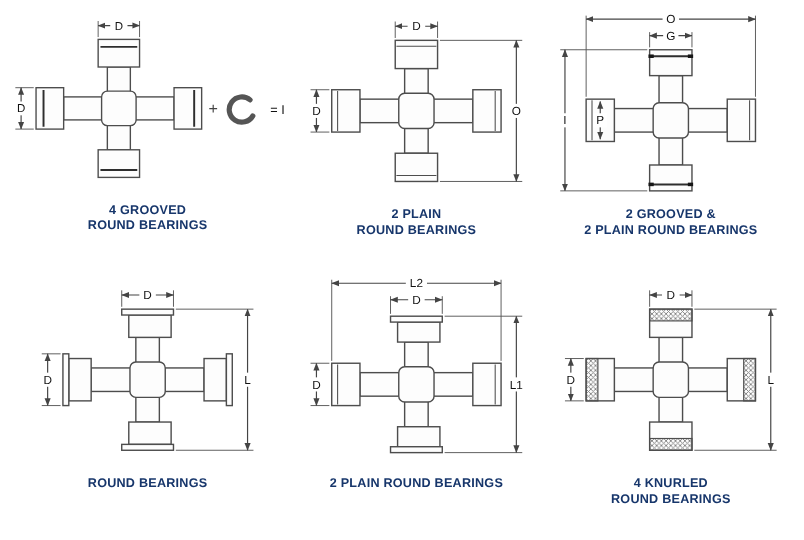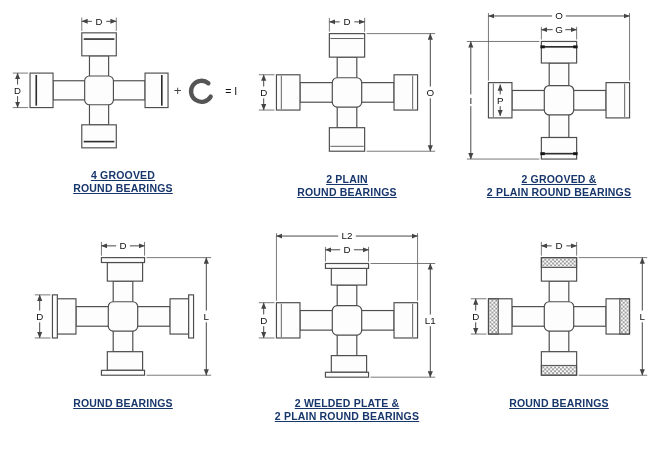--- a/index.html
+++ b/index.html
@@ -1,20 +1,20 @@
 <!DOCTYPE html>
 <html><head>
 <meta charset="utf-8">
 <style>
   html,body{margin:0;padding:0;}
   body{width:670px;height:450px;background:#ffffff;font-family:"Liberation Sans",sans-serif;overflow:hidden;}
   .sheet{display:grid;grid-template-columns:246px 202px 222px;grid-template-rows:224px 226px;width:670px;height:450px;}
   .cell{display:flex;flex-direction:column;align-items:center;padding-top:6px;box-sizing:border-box;}
   .caption{margin-top:2px;text-align:center;font-weight:bold;font-size:10.5px;line-height:13px;color:#17366b;letter-spacing:.2px;}
-  .caption span{display:block;text-decoration:underline;}
+  .caption span{display:block;}
   svg.fig{display:block;}
   .part{fill:#fdfdfd;stroke:#4d4d4d;stroke-width:1.2;}
   .lip{stroke:#4d4d4d;stroke-width:.9;fill:none;}
   .groove{stroke:#2e2e2e;stroke-width:1.7;fill:none;}
   .ext{stroke:#555555;stroke-width:.8;}
   .dim{stroke:#444444;stroke-width:1;}
   .halo{fill:#ffffff;}
   .dimtxt{font-family:"Liberation Sans",sans-serif;font-size:10px;fill:#111111;text-anchor:middle;}
   .plus{font-family:"Liberation Sans",sans-serif;font-size:14px;fill:#444444;text-anchor:middle;}
   .ring{fill:none;stroke:#555555;stroke-width:4.5;stroke-linecap:round;}
@@ -251,21 +251,20 @@
       </g>
       <g>
         <line class="ext" x1="124" y1="34" x2="190" y2="34"></line>
         <line class="ext" x1="124" y1="150" x2="190" y2="150"></line>
         <line class="dim" x1="185" y1="34" x2="185" y2="150" marker-start="url(#arr)" marker-end="url(#arr)"></line>
         <rect class="halo" x="176" y="86" width="18" height="12"></rect>
         <text class="dimtxt" x="185" y="95.5">L1</text>
       </g>
     </svg>
     <div class="caption">
-      <span>2 WELDED PLATE &amp;</span>
       <span>2 PLAIN ROUND BEARINGS</span>
     </div>
   </div>
 
   <div class="cell">
     <svg class="fig" width="196" height="165" viewBox="0 0 200 168">
       <g>
         <rect class="part" x="90" y="52" width="20" height="72"></rect>
         <rect class="part" x="52" y="78" width="96" height="20"></rect>
         <rect class="part" x="85" y="73" width="30" height="30" rx="5"></rect>
@@ -294,17 +293,18 @@
       </g>
       <g>
         <line class="ext" x1="120" y1="28" x2="190" y2="28"></line>
         <line class="ext" x1="120" y1="148" x2="190" y2="148"></line>
         <line class="dim" x1="185" y1="28" x2="185" y2="148" marker-start="url(#arr)" marker-end="url(#arr)"></line>
         <rect class="halo" x="178" y="82" width="14" height="12"></rect>
         <text class="dimtxt" x="185" y="91.5">L</text>
       </g>
     </svg>
     <div class="caption">
+      <span>4 KNURLED</span>
       <span>ROUND BEARINGS</span>
     </div>
   </div>
 
 </div>
 
 </body></html>

